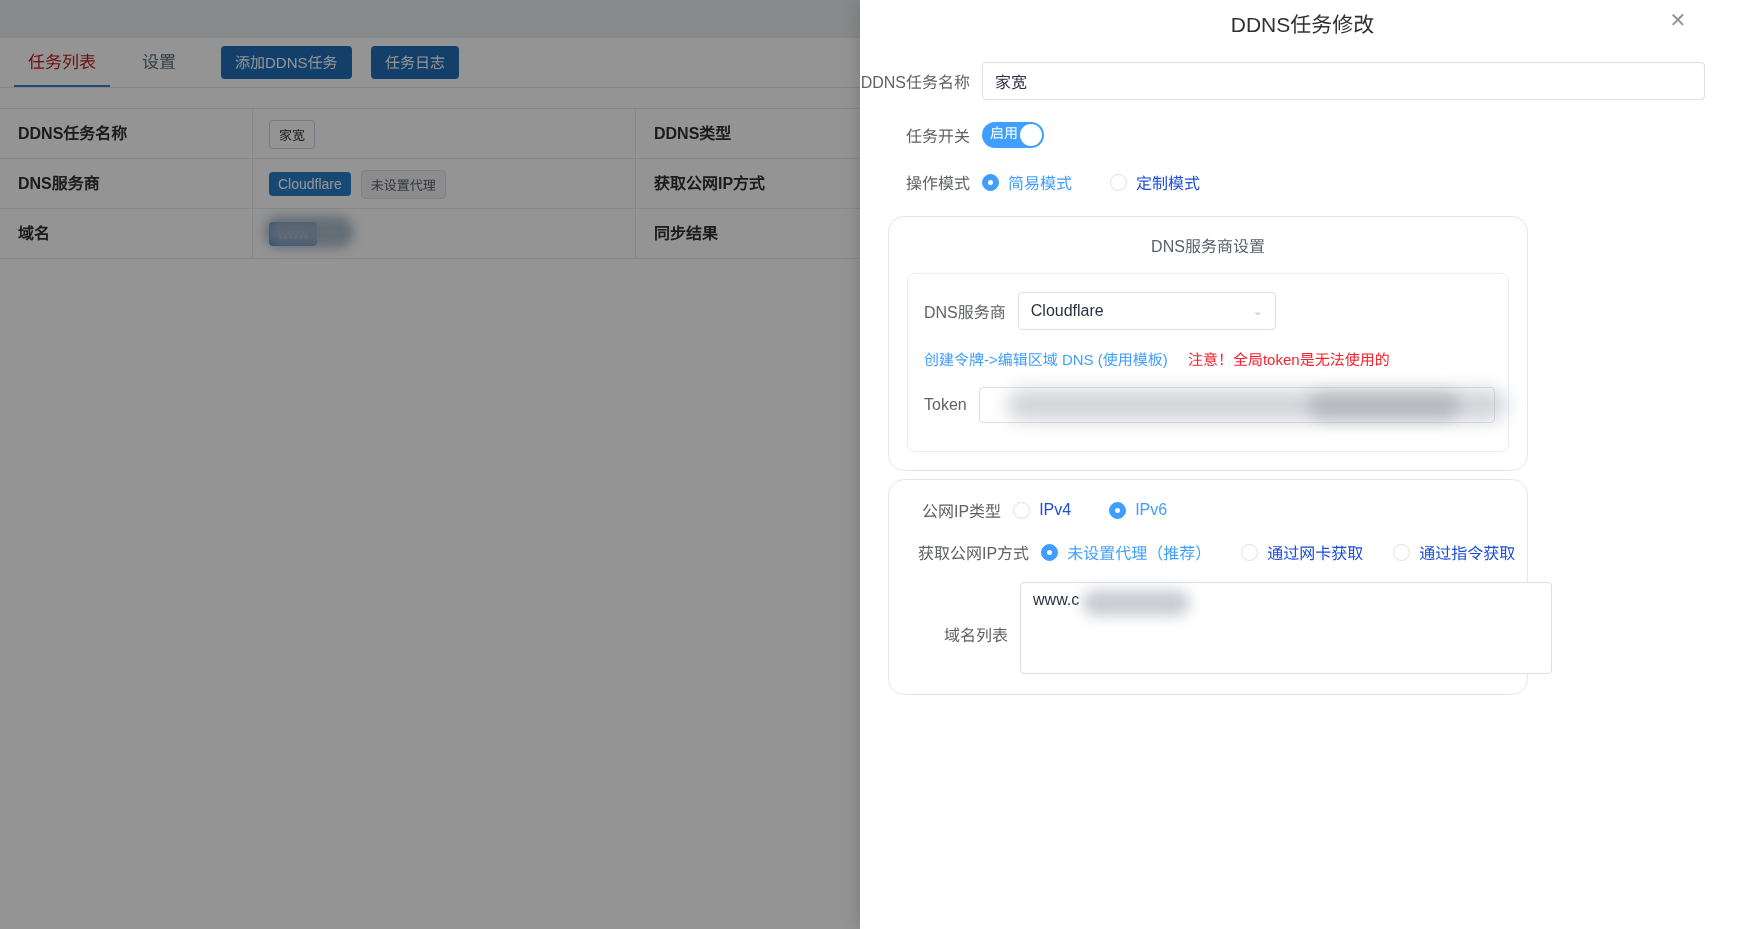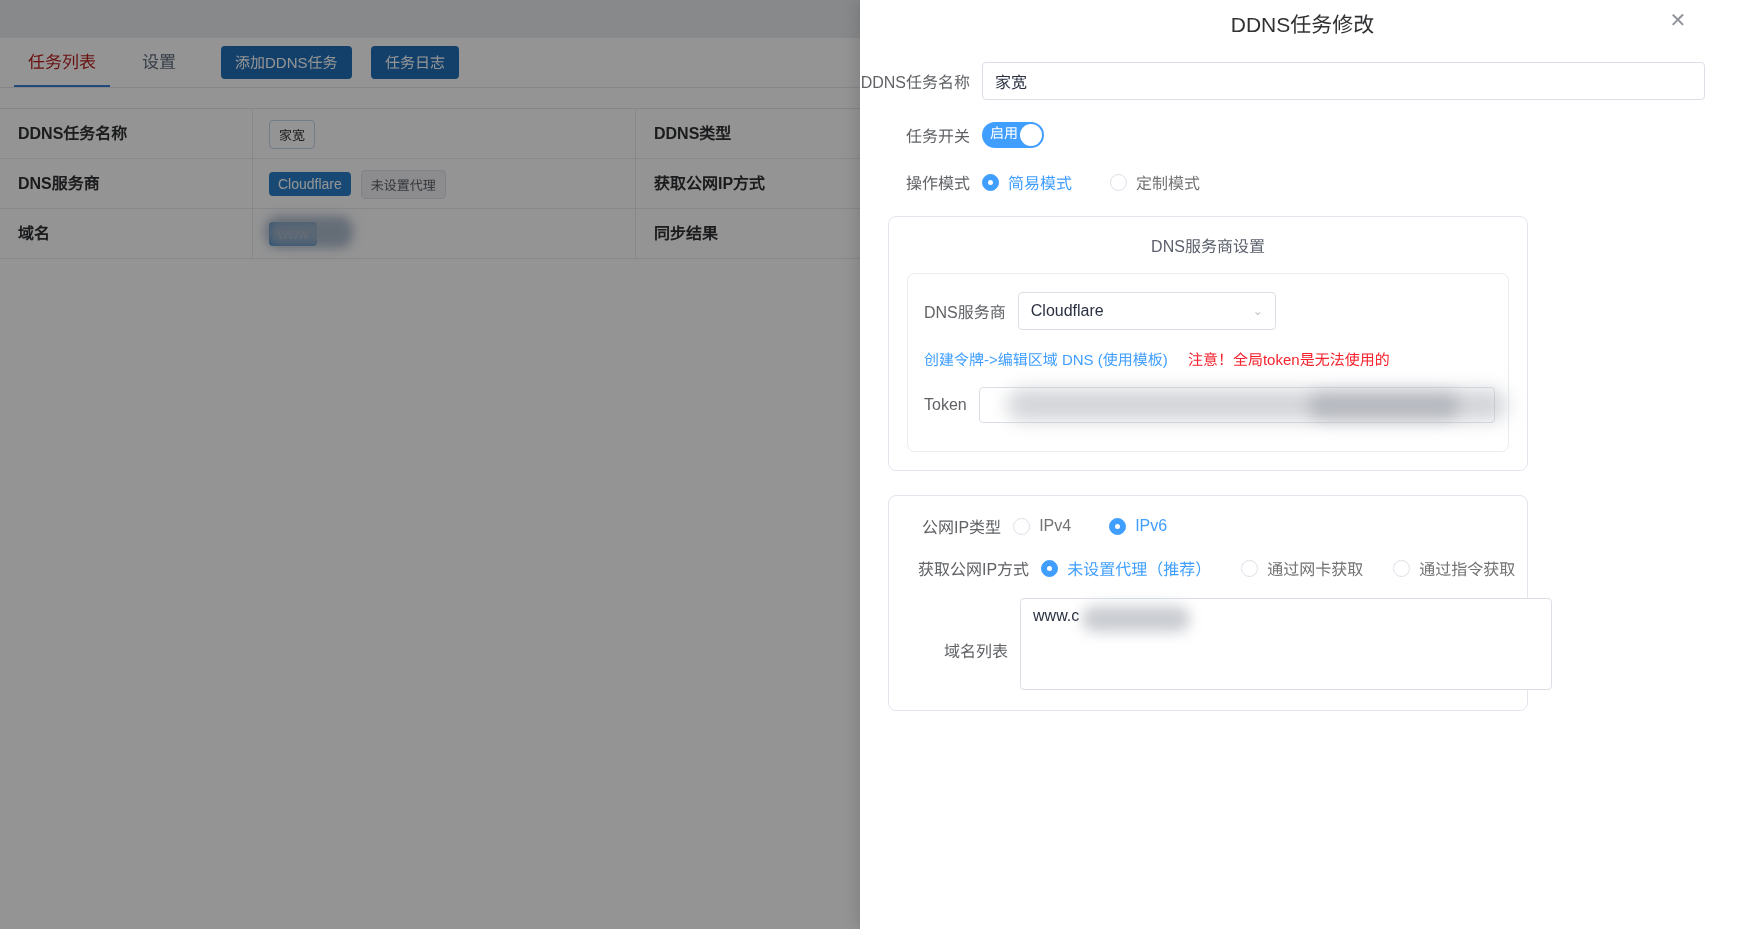--- a/index.html
+++ b/index.html
@@ -160,27 +160,27 @@
     border: 1px solid #dcdfe6; background: #fff; flex: none;
     position: relative;
   }
   .radio.checked .radio-dot {
     border-color: #409eff; background: #409eff;
   }
   .radio.checked .radio-dot::after {
     content: ""; position: absolute; left: 5px; top: 5px;
     width: 5px; height: 5px; border-radius: 50%; background: #fff;
   }
-  .radio-label { font-size: 16px; color: #737373; white-space: nowrap; }
+  .radio-label { font-size: 16px; color: #1d4ed8; white-space: nowrap; }
   .radio.checked .radio-label { color: #409eff; }
 
   
   .card {
-    border: 1px solid #e2e6ec; border-radius: 8px;
-    margin: 0 0 24px 28px; width: 640px;
+    border: 1px solid #e2e6ec; border-radius: 16px;
+    margin: 0 0 8px 28px; width: 640px;
     background: #fff; padding: 16px 0 0 0;
   }
   .card-title {
     text-align: center; font-size: 16px; color: #5a5f6b;
     margin-bottom: 16px;
   }
   .inner-card {
     border: 1px solid #e9edf2; border-radius: 8px;
     margin: 0 18px 18px 18px; padding: 18px 16px 10px 16px;
   }

